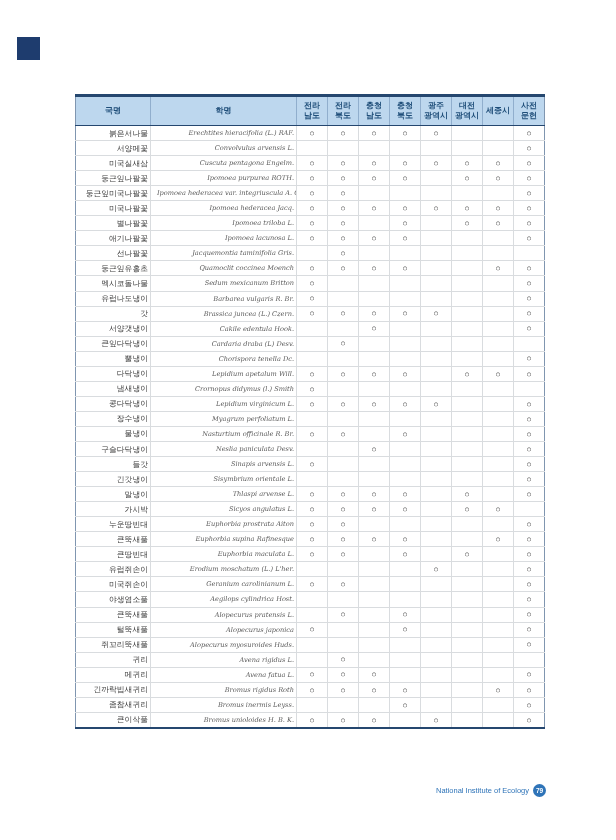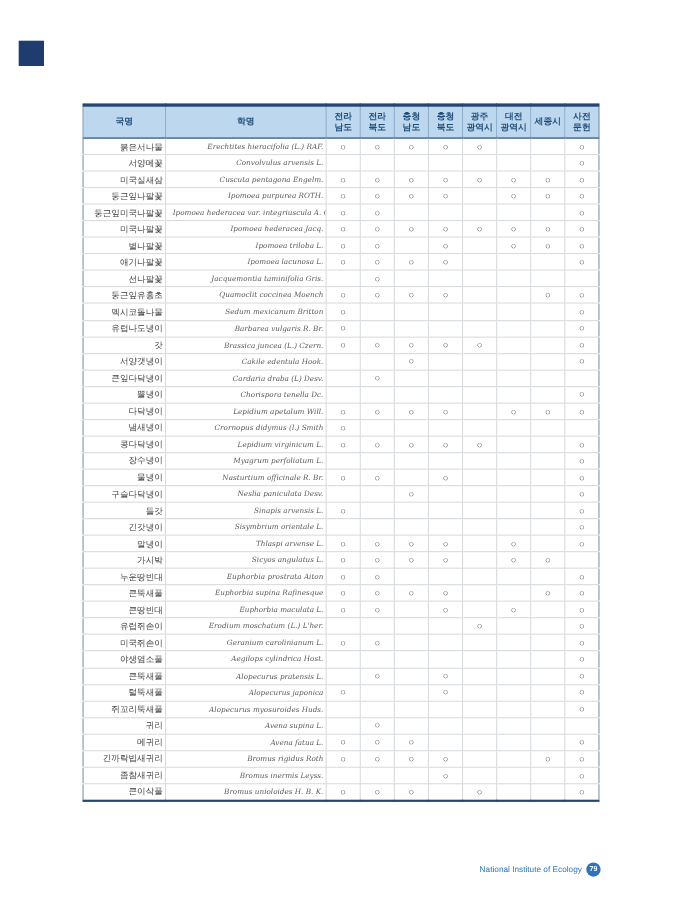--- a/index.html
+++ b/index.html
@@ -510,21 +510,21 @@
           <td class="mark"></td>
           <td class="mark"></td>
           <td class="mark"></td>
           <td class="mark"></td>
           <td class="mark"></td>
           <td class="mark"></td>
           <td class="mark">○</td>
         </tr>
         <tr>
           <td class="ko">귀리</td>
-          <td class="sci">Avena supina L.</td>
+          <td class="sci">Avena rigidus L.</td>
           <td class="mark"></td>
           <td class="mark">○</td>
           <td class="mark"></td>
           <td class="mark"></td>
           <td class="mark"></td>
           <td class="mark"></td>
           <td class="mark"></td>
           <td class="mark"></td>
         </tr>
         <tr>

